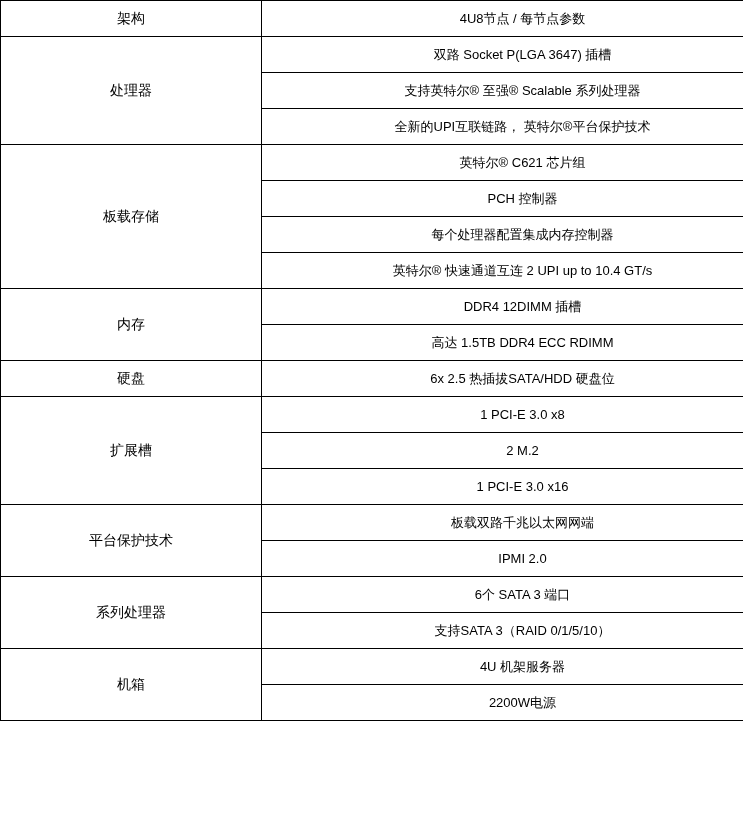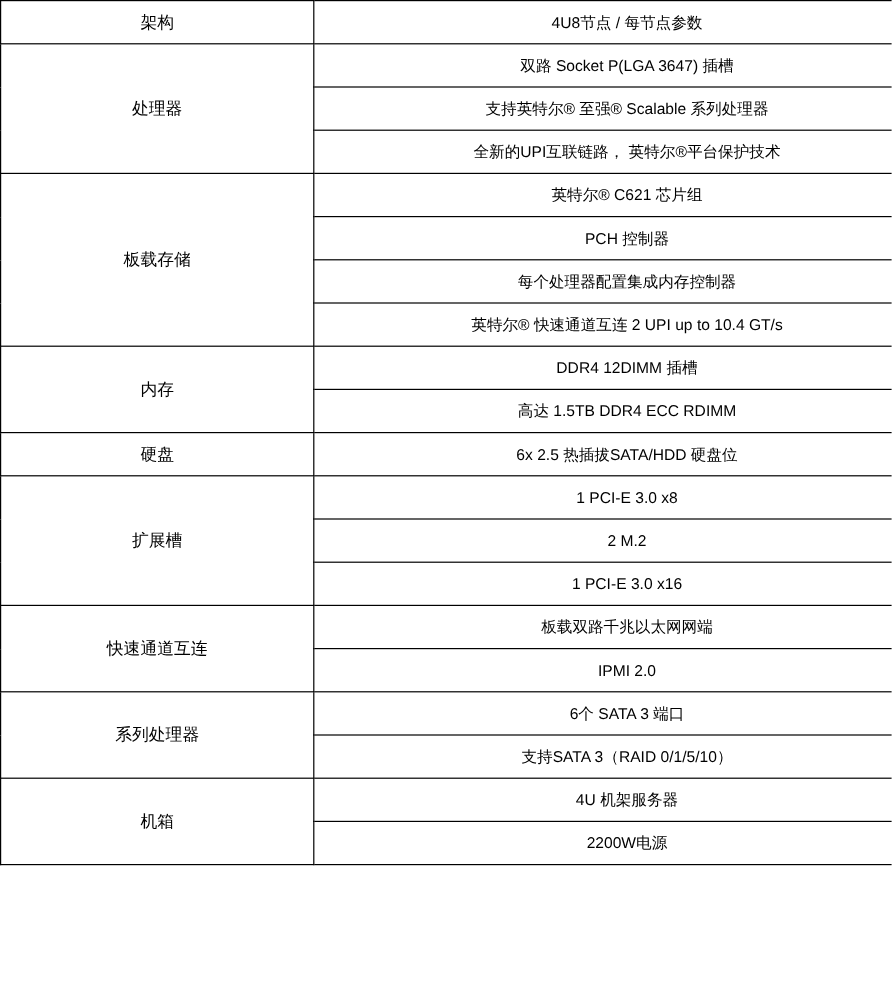--- a/index.html
+++ b/index.html
@@ -84,21 +84,21 @@
         <td class="label" rowspan="3">扩展槽</td>
         <td class="value">1 PCI-E 3.0 x8</td>
       </tr>
       <tr class="rowh">
         <td class="value">2 M.2</td>
       </tr>
       <tr class="rowh">
         <td class="value">1 PCI-E 3.0 x16</td>
       </tr>
       <tr class="rowh">
-        <td class="label" rowspan="2">快速通道互连</td>
+        <td class="label" rowspan="2">平台保护技术</td>
         <td class="value">板载双路千兆以太网网端</td>
       </tr>
       <tr class="rowh">
         <td class="value">IPMI 2.0</td>
       </tr>
       <tr class="rowh">
         <td class="label" rowspan="2">系列处理器</td>
         <td class="value">6个 SATA 3 端口</td>
       </tr>
       <tr class="rowh">

